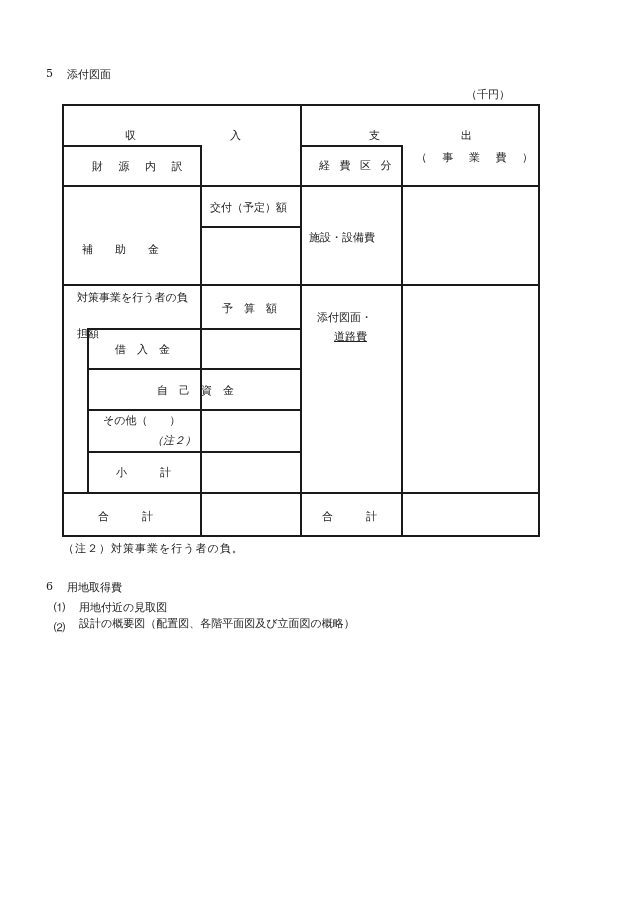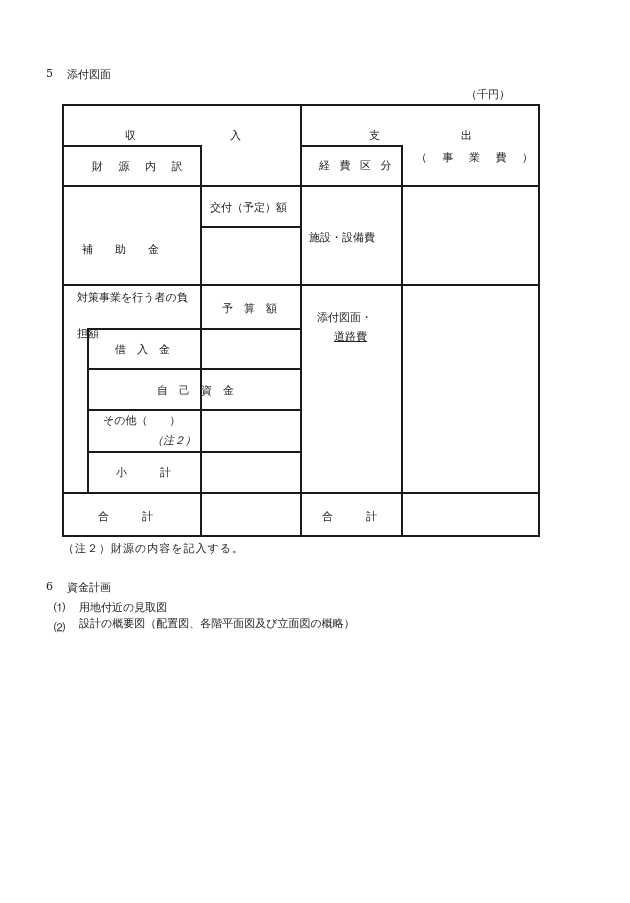--- a/index.html
+++ b/index.html
@@ -84,21 +84,21 @@
   <div class="cell-text" style="left:205px; top:457px; width:90px; height:30px;"></div>
 
   <div class="cell-text" style="left:406px; top:290px; width:128px; height:198px;"></div>
 
   <div class="cell-text" style="left:98px; top:509px;">合　　　計</div>
   <div class="cell-text" style="left:205px; top:498px; width:90px; height:32px;"></div>
   <div class="cell-text" style="left:322px; top:509px;">合　　　計</div>
   <div class="cell-text" style="left:406px; top:498px; width:128px; height:32px;"></div>
 </div>
 
-<div class="abs" style="left:63px; top:541px; letter-spacing:1px;">（注２）財源の内容を記入する。</div>
+<div class="abs" style="left:63px; top:541px; letter-spacing:1px;">（注２）対策事業を行う者の負。</div>
 
 <div class="abs" style="left:46px; top:580px;">6</div>
-<div class="abs" style="left:67px; top:580px;">資金計画</div>
+<div class="abs" style="left:67px; top:580px;">用地取得費</div>
 
 <div class="abs" style="left:54px; top:600px;">⑴</div>
 <div class="abs" style="left:79px; top:600px;text-align:right;">用地付近の見取図</div>
 <div class="abs" style="left:54px; top:620px;">⑵</div>
 <div class="abs" style="left:79px; top:616px;text-align:center;">設計の概要図（配置図、各階平面図及び立面図の概略）</div>
 
 </body></html>

